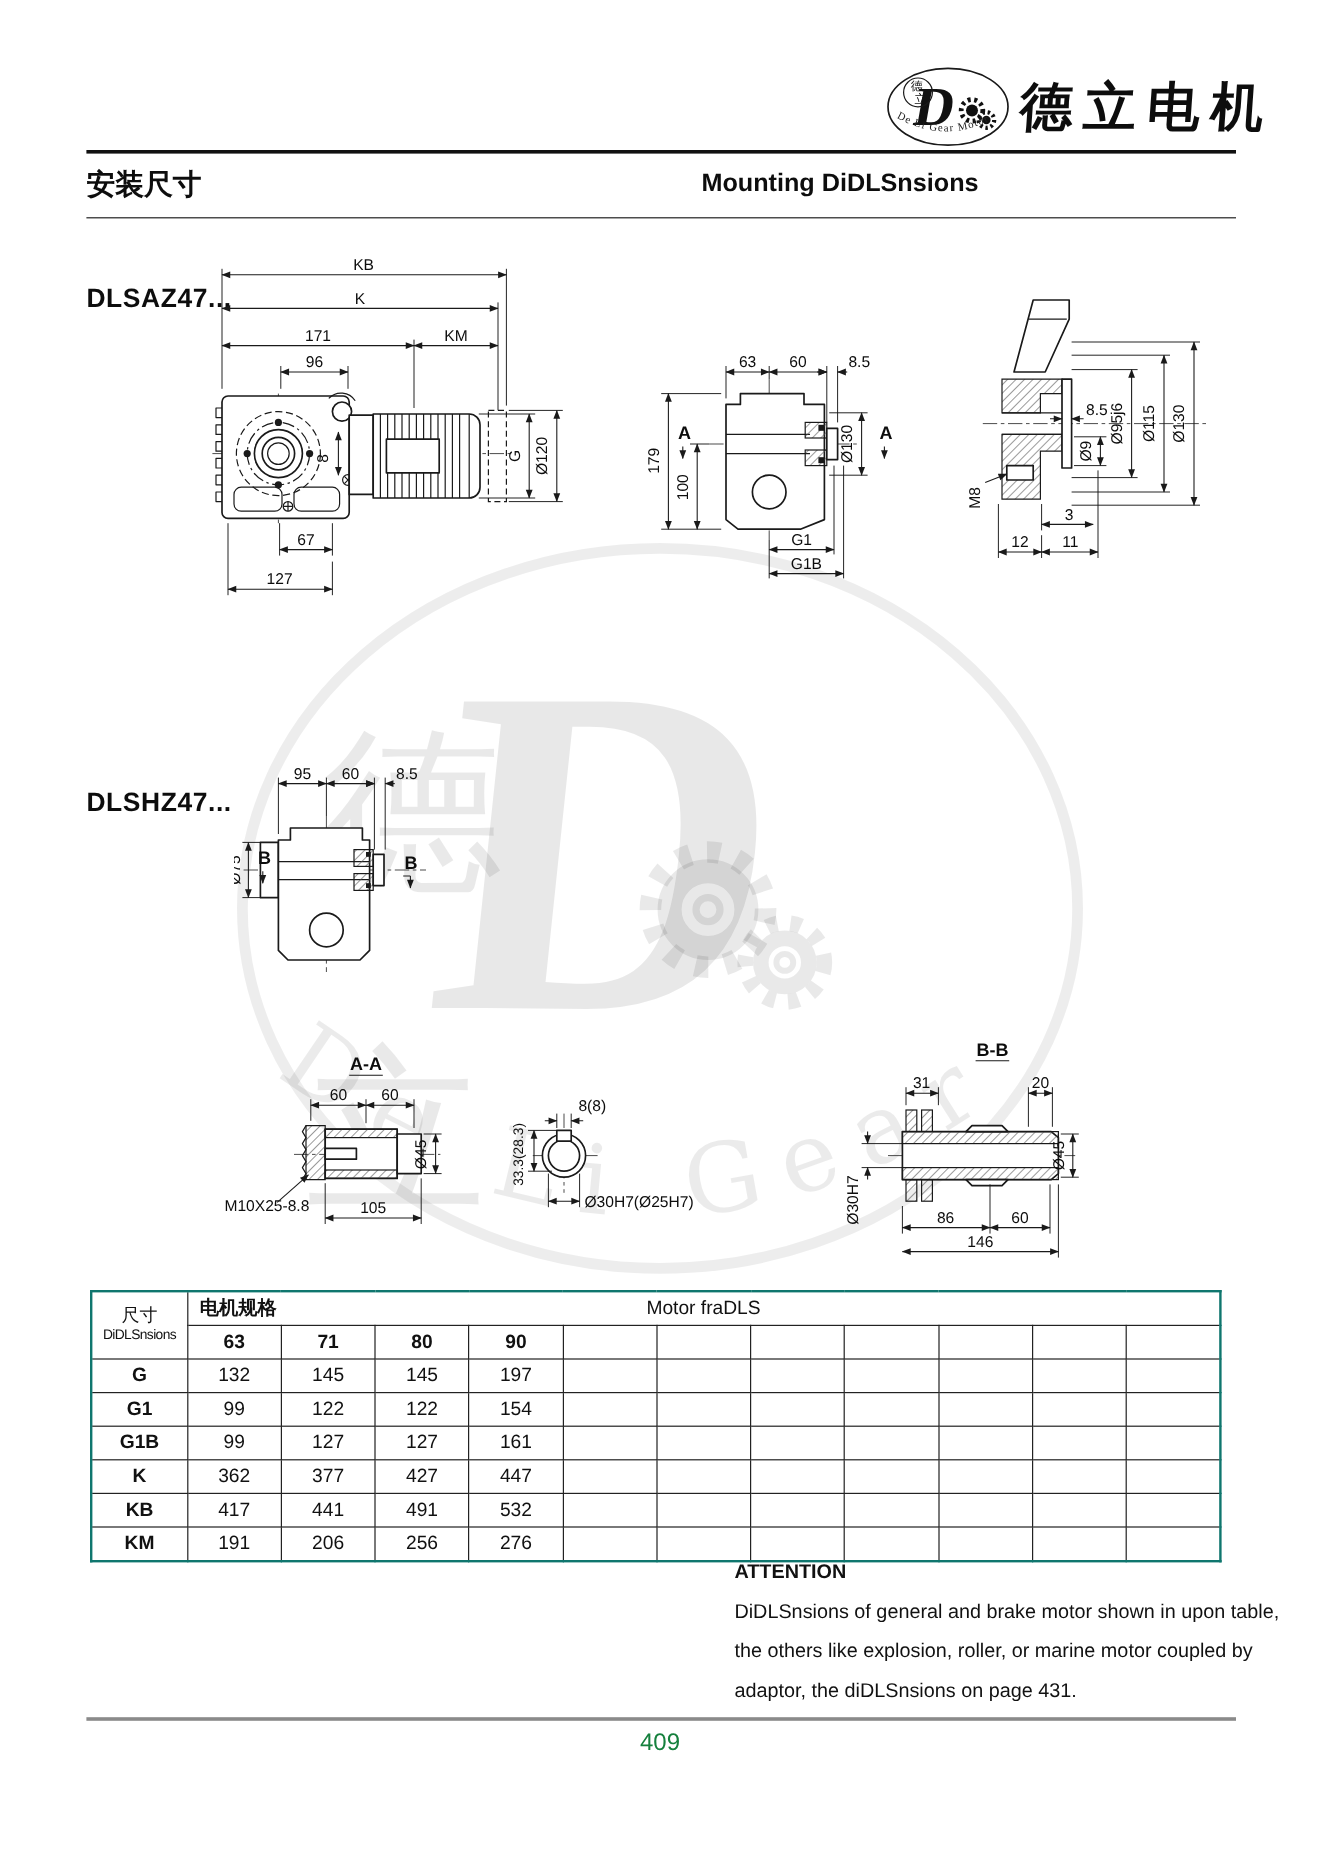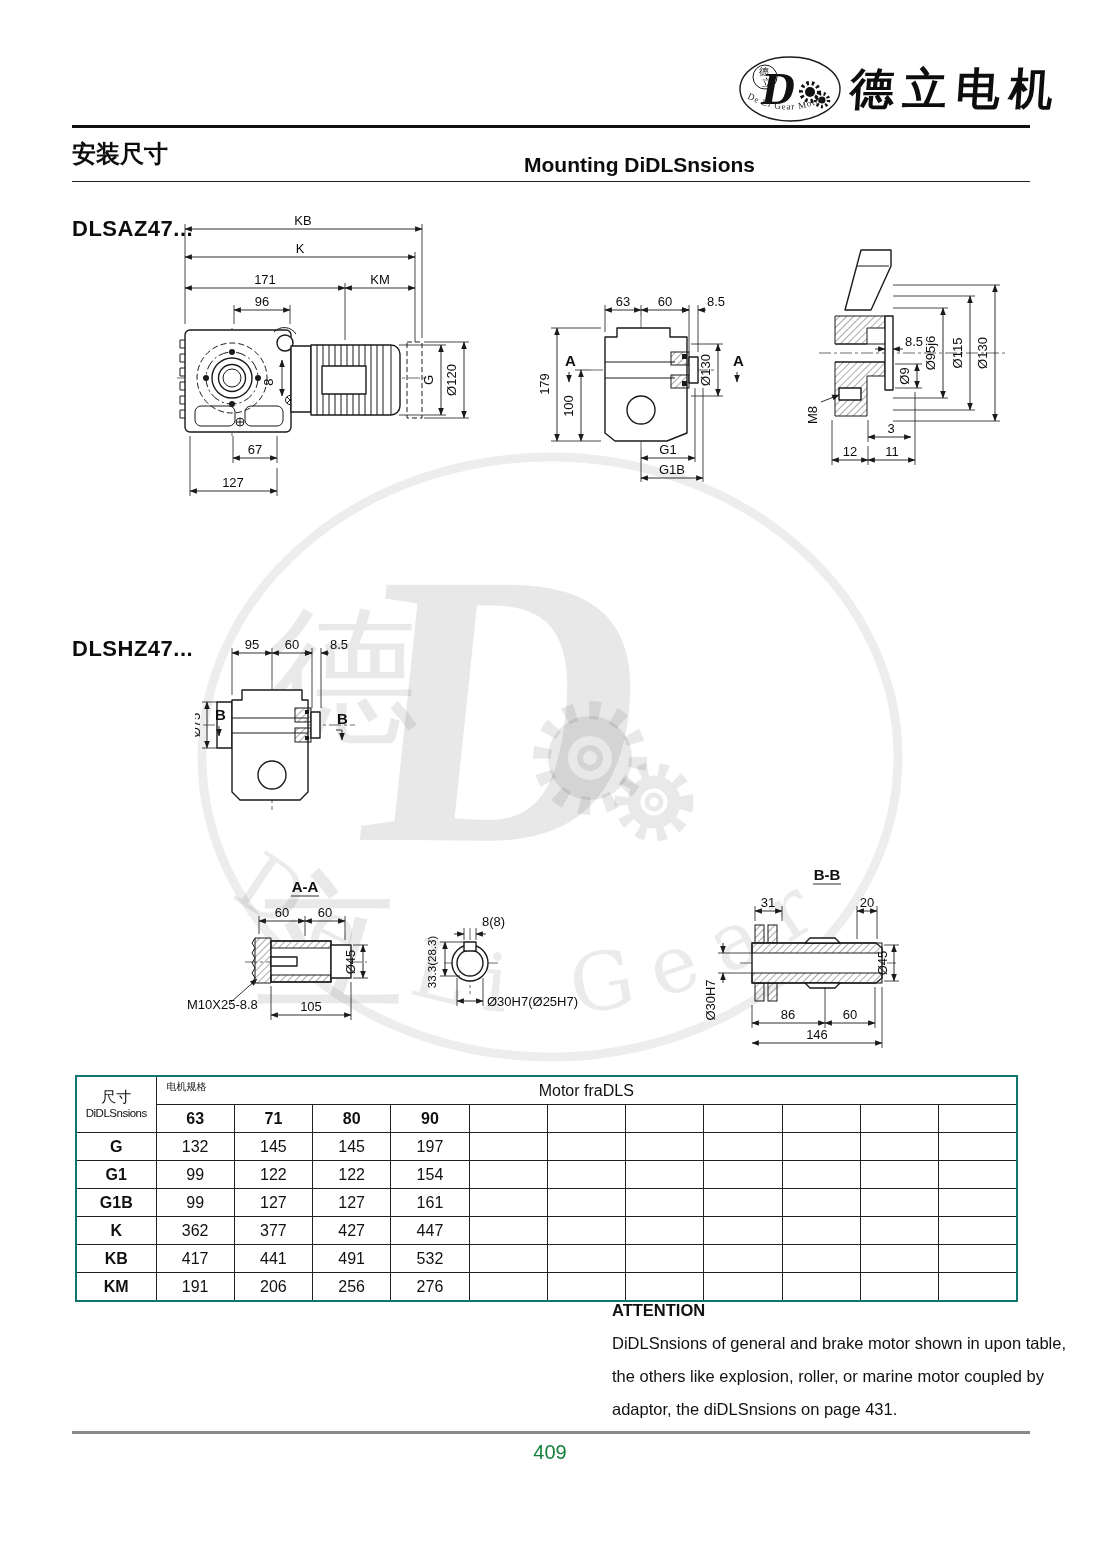--- a/index.html
+++ b/index.html
@@ -5,23 +5,23 @@
   html,body{margin:0;padding:0;background:#ffffff;}
   body{font-family:"Liberation Sans",sans-serif;color:#111;}
   .page{position:relative;width:1100px;height:1555px;margin:0 auto;background:#fff;overflow:hidden;}
 
   
   .brand{position:absolute;left:850px;top:60px;font-family:"DejaVu Serif",serif;font-weight:700;
          font-size:44px;letter-spacing:9px;color:#0d0d0d;transform:skewX(-4deg);}
   .rule-thick{position:absolute;left:72px;top:125px;width:958px;height:3px;background:#111;}
   .rule-thin{position:absolute;left:72px;top:181px;width:958px;height:1px;background:#222;}
   .title-cn{position:absolute;left:72px;top:138px;font-size:24px;font-weight:700;color:#0d0d0d;}
-  .title-en{position:absolute;left:524px;top:141px;width:320px;font-size:21px;font-weight:700;color:#0d0d0d;margin-top:12px;}
-
-  .model-label{position:absolute;font-size:22px;font-weight:700;color:#0d0d0d;letter-spacing:0.5px;}
+  .title-en{position:absolute;left:540px;top:141px;width:320px;text-align:center;font-size:21px;font-weight:700;color:#0d0d0d;}
+
+  .model-label{position:absolute;font-size:22px;font-weight:700;color:#0d0d0d;letter-spacing:0.5px;margin-top:20px;}
   #model1{left:72px;top:216px;}
   #model2{left:72px;top:636px;}
 
   
   .ol  {fill:none;stroke:#1a1a1a;stroke-width:1.4;stroke-linejoin:round;}
   .ol2 {fill:none;stroke:#1a1a1a;stroke-width:1;stroke-linejoin:round;}
   .fw  {fill:#ffffff;stroke:#1a1a1a;stroke-width:1.4;stroke-linejoin:round;}
   .fh  {fill:url(#hch);stroke:#1a1a1a;stroke-width:1;}
   .fb  {fill:#1a1a1a;stroke:none;}
   .cl  {fill:none;stroke:#444;stroke-width:0.8;stroke-dasharray:12 3 3 3;}
@@ -36,21 +36,21 @@
 
   
   .dim-table{position:absolute;left:75px;top:1075px;width:943px;z-index:2;
              border-collapse:collapse;table-layout:fixed;background:transparent;}
   .dim-table,.dim-table td{border:1px solid #222;}
   .dim-table{border:2px solid #0f766e;}
   .dim-table td{height:27px;text-align:center;font-size:16px;color:#111;padding:0;background:transparent;}
   .dim-table td.lblh{font-size:15px;line-height:16px;}
   .dim-table td.lblh .en{font-size:11.5px;letter-spacing:-0.5px;}
   .dim-table td.spec{position:relative;text-align:left;}
-  .dim-table td.spec .cn{position:absolute;left:10px;top:3px;font-weight:400;font-size:10px;}
+  .dim-table td.spec .cn{position:absolute;left:10px;top:3px;font-weight:700;font-size:16px;}
   .dim-table td.spec .en{display:block;text-align:center;font-size:16px;}
   .dim-table td.fh2{font-weight:700;}
   .dim-table td.lbl2{font-weight:700;}
 
   
   .notes-cn{position:absolute;left:72px;top:1294px;font-size:17px;line-height:30px;color:#111;z-index:2;}
   .notes-en{position:absolute;left:612px;top:1294px;font-size:16.5px;line-height:33px;color:#111;z-index:2;}
   .notes-en .hd{font-weight:700;}
 
   

